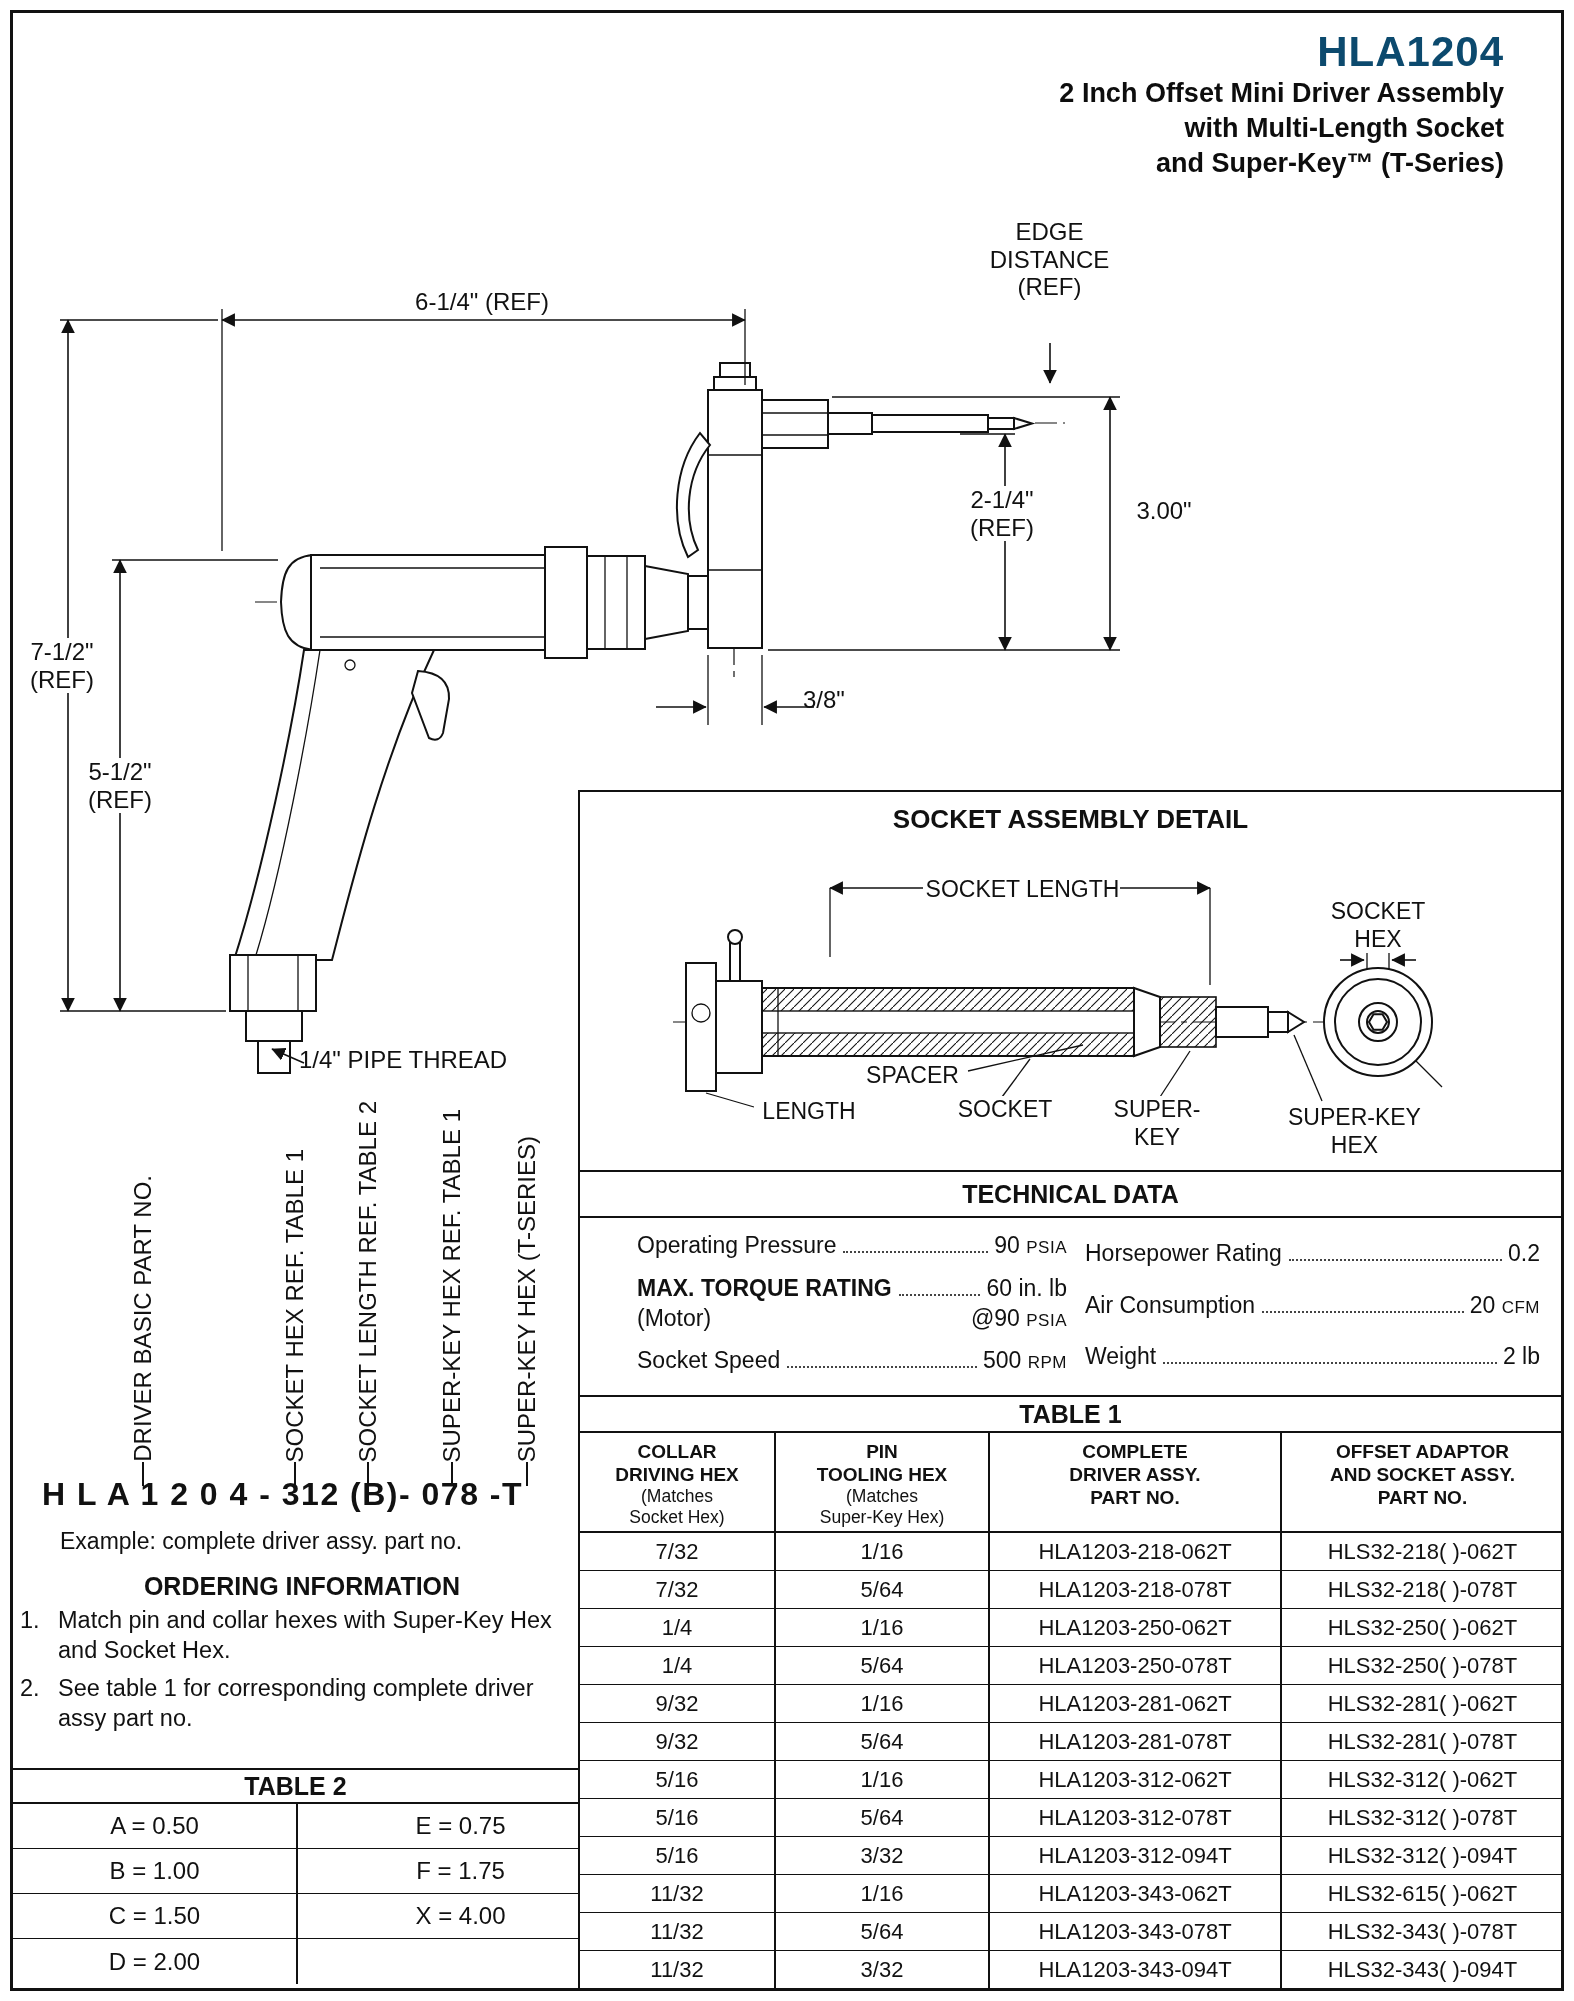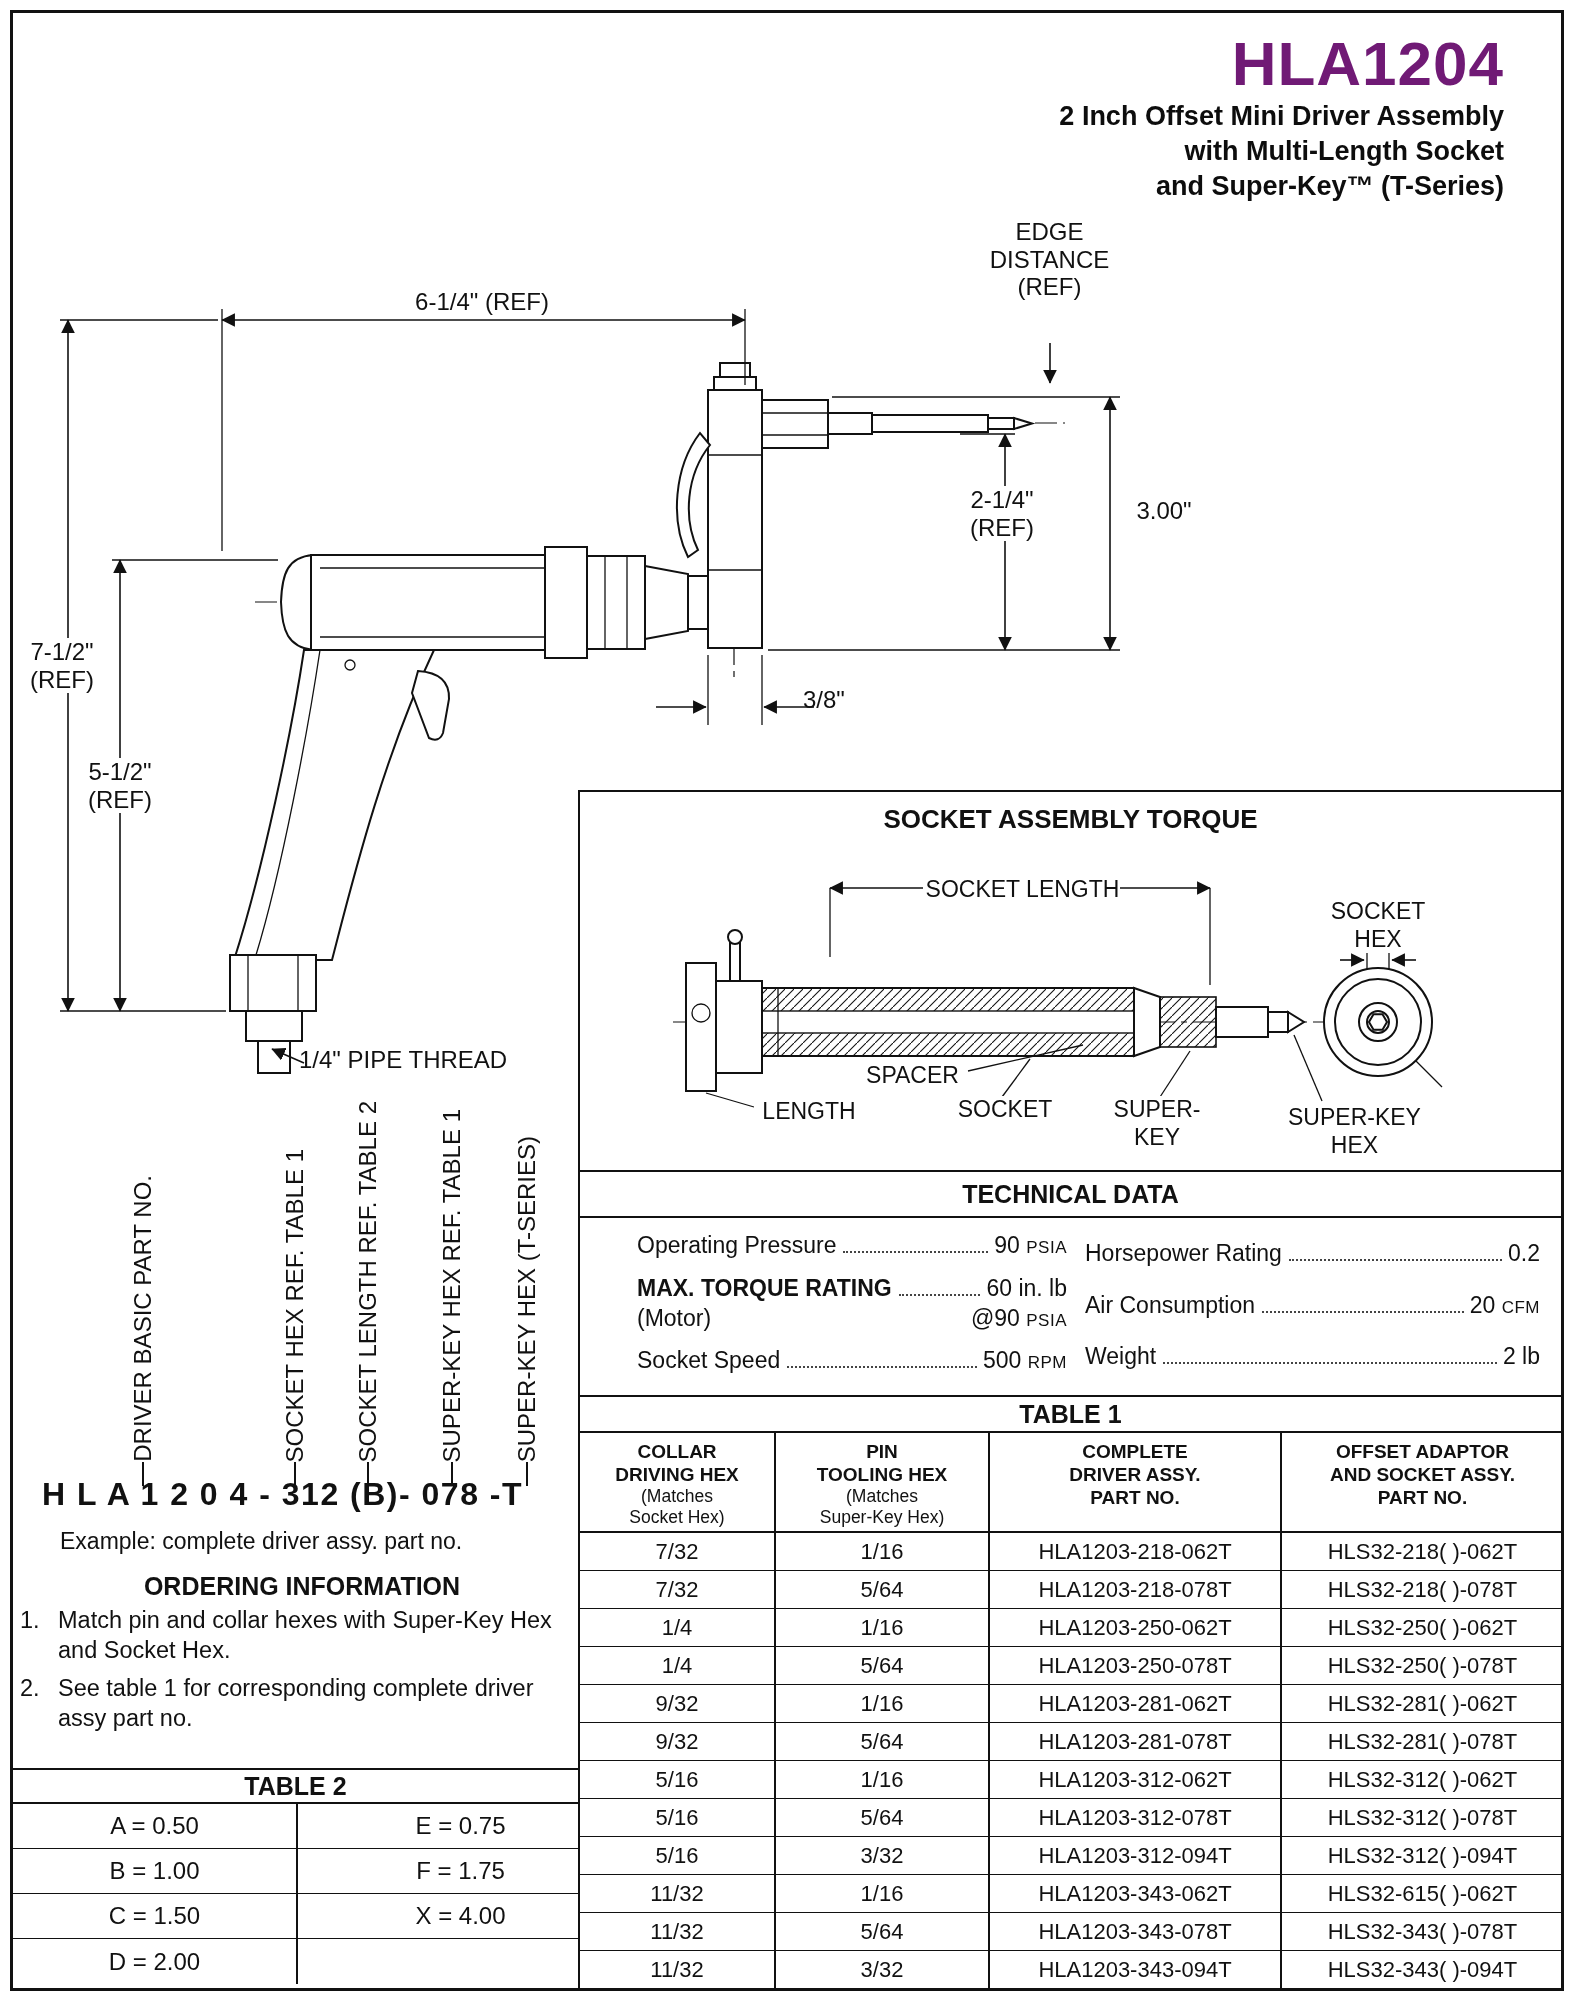--- a/index.html
+++ b/index.html
@@ -5,21 +5,21 @@
   * { margin:0; padding:0; box-sizing:border-box; }
   html,body { background:#fff; }
   .page { position:relative; width:1574px; height:2001px; background:#fff; color:#111;
           font-family:"Liberation Sans", sans-serif; overflow:hidden; }
   .page-border { position:absolute; left:10px; top:10px; width:1554px; height:1981px; border:3px solid #111; }
   .abs { position:absolute; }
 
   
   .header { position:absolute; top:26px; right:70px; text-align:right; }
   .eyebrow { font-size:33px; font-weight:bold; letter-spacing:6px; color:#8c8c8c; }
-  .model   { font-size:62px; font-weight:bold; letter-spacing:1px; color:#701a75; margin-top:2px;text-align:right; }
+  .model   { font-size:42px; font-weight:bold; letter-spacing:1px; color:#0c4a6e; margin-top:2px;text-align:right; }
   .subtitle{ font-size:27px; font-weight:bold; line-height:1.3; color:#0d0d0d; }
 
   
   svg .s    { stroke:#111; fill:#fff; stroke-width:2; }
   svg .sl   { stroke:#111; fill:none; stroke-width:2; }
   svg .thin { stroke:#111; fill:none; stroke-width:1.3; }
   svg .dim  { stroke:#111; fill:none; stroke-width:1.6; }
   svg .cl   { stroke:#111; fill:none; stroke-width:1.2; stroke-dasharray:22 6 6 6; }
 
   .dim-label { position:absolute; font-size:24px; color:#111; text-align:center; background:#fff;
@@ -196,21 +196,21 @@
     <div>(REF)</div>
   </div>
   <div class="dim-label" style="left:78px; top:758px; width:84px;">
     <div>5-1/2"</div>
     <div>(REF)</div>
   </div>
   <div class="dim-label nobg" style="left:800px; top:686px; width:80px; text-align:left;">3/8"</div>
   <div class="dim-label nobg nowrap" style="left:296px; top:1046px; text-align:left;">1/4" PIPE THREAD</div>
 
   <div class="socket-box">
-    <div class="socket-title">SOCKET ASSEMBLY TORQUE</div>
+    <div class="socket-title">SOCKET ASSEMBLY DETAIL</div>
   </div>
 
   <svg class="abs" style="left:578px; top:845px;" width="962" height="325" viewBox="0 0 962 325">
     <defs>
       <marker id="ah2" viewBox="0 0 10 10" refX="9.5" refY="5" markerWidth="8.5" markerHeight="8.5" orient="auto-start-reverse">
         <path d="M0,0 L10,5 L0,10 z" fill="#111"></path>
       </marker>
       <pattern id="hatch2" width="9" height="9" patternUnits="userSpaceOnUse">
         <path d="M0,9 L9,0" stroke="#111" stroke-width="1.1"></path>
       </pattern>

